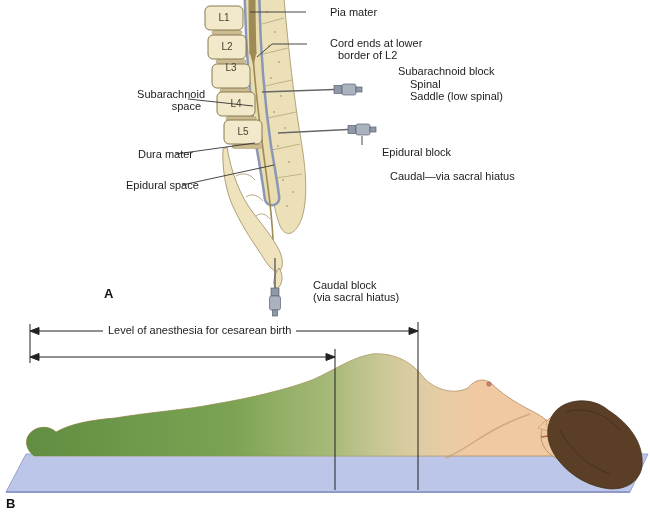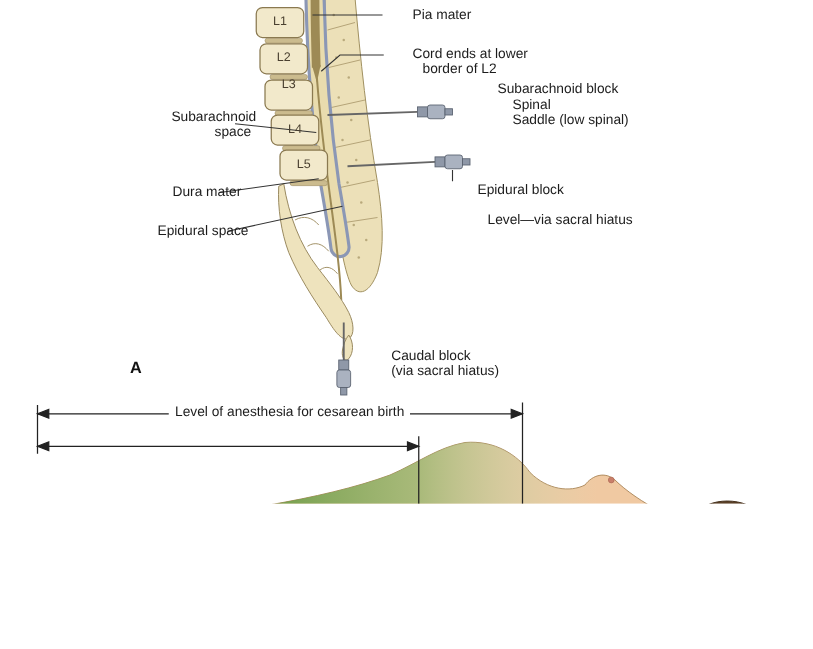--- a/index.html
+++ b/index.html
@@ -1,35 +1,35 @@
 <!DOCTYPE html>
 <html><head>
 <meta charset="utf-8">
 <style>
   html,body{margin:0;padding:0;background:#fff;}
   .canvas{
-    position:relative;width:650px;height:403px;background:#fff;overflow:hidden;
+    position:relative;width:650px;height:519px;background:#fff;overflow:hidden;
     font-family:"Liberation Sans",sans-serif;
   }
   .canvas svg{position:absolute;left:0;top:0;}
   .lbl{
     position:absolute;font:11px/13px "Liberation Sans",sans-serif;
     color:#1c1c1c;white-space:nowrap;padding-left:19px;
   }
   .lbl.rt{text-align:right;}
   .vlbl{
     position:absolute;font:10px/12px "Liberation Sans",sans-serif;color:#4a4030;
     transform:translateX(-50%);white-space:nowrap;
   }
   .panel-letter{
     position:absolute;font:bold 13px/14px "Liberation Sans",sans-serif;color:#111;
   }
   .arrow-label{
     position:absolute;font:11px/13px "Liberation Sans",sans-serif;color:#1c1c1c;
-    background:#fff;padding:0 5px;white-space:nowrap;margin-left:32px;
+    background:#fff;padding:0 5px;white-space:nowrap;
   }
 </style>
 </head>
 <body>
 
 <div class="canvas">
 
   <svg width="650" height="519" viewBox="0 0 650 519">
     <defs>
       <linearGradient id="gGrad" gradientUnits="userSpaceOnUse" x1="34" y1="0" x2="478" y2="0">
@@ -170,21 +170,21 @@
   <div class="lbl" style="left:391px;top:78px">Spinal</div>
   <div class="lbl" style="left:391px;top:90px">Saddle (low spinal)</div>
 
   <div class="lbl rt" style="left:100px;top:88px;width:86px">Subarachnoid</div>
   <div class="lbl rt" style="left:96px;top:100px;width:86px">space</div>
 
   <div class="lbl" style="left:119px;top:148px">Dura mater</div>
   <div class="lbl" style="left:107px;top:179px">Epidural space</div>
 
   <div class="lbl" style="left:363px;top:146px">Epidural block</div>
-  <div class="lbl" style="left:371px;top:170px">Level—via sacral hiatus</div>
+  <div class="lbl" style="left:371px;top:170px">Caudal—via sacral hiatus</div>
 
   <div class="lbl" style="left:294px;top:279px">Caudal block</div>
   <div class="lbl" style="left:294px;top:291px">(via sacral hiatus)</div>
 
   <div class="panel-letter" style="left:104px;top:287px">A</div>
 
   <div class="arrow-label" style="left:103px;top:324px">Level of anesthesia for cesarean birth</div>
 
   <div class="panel-letter" style="left:6px;top:497px">B</div>
 

